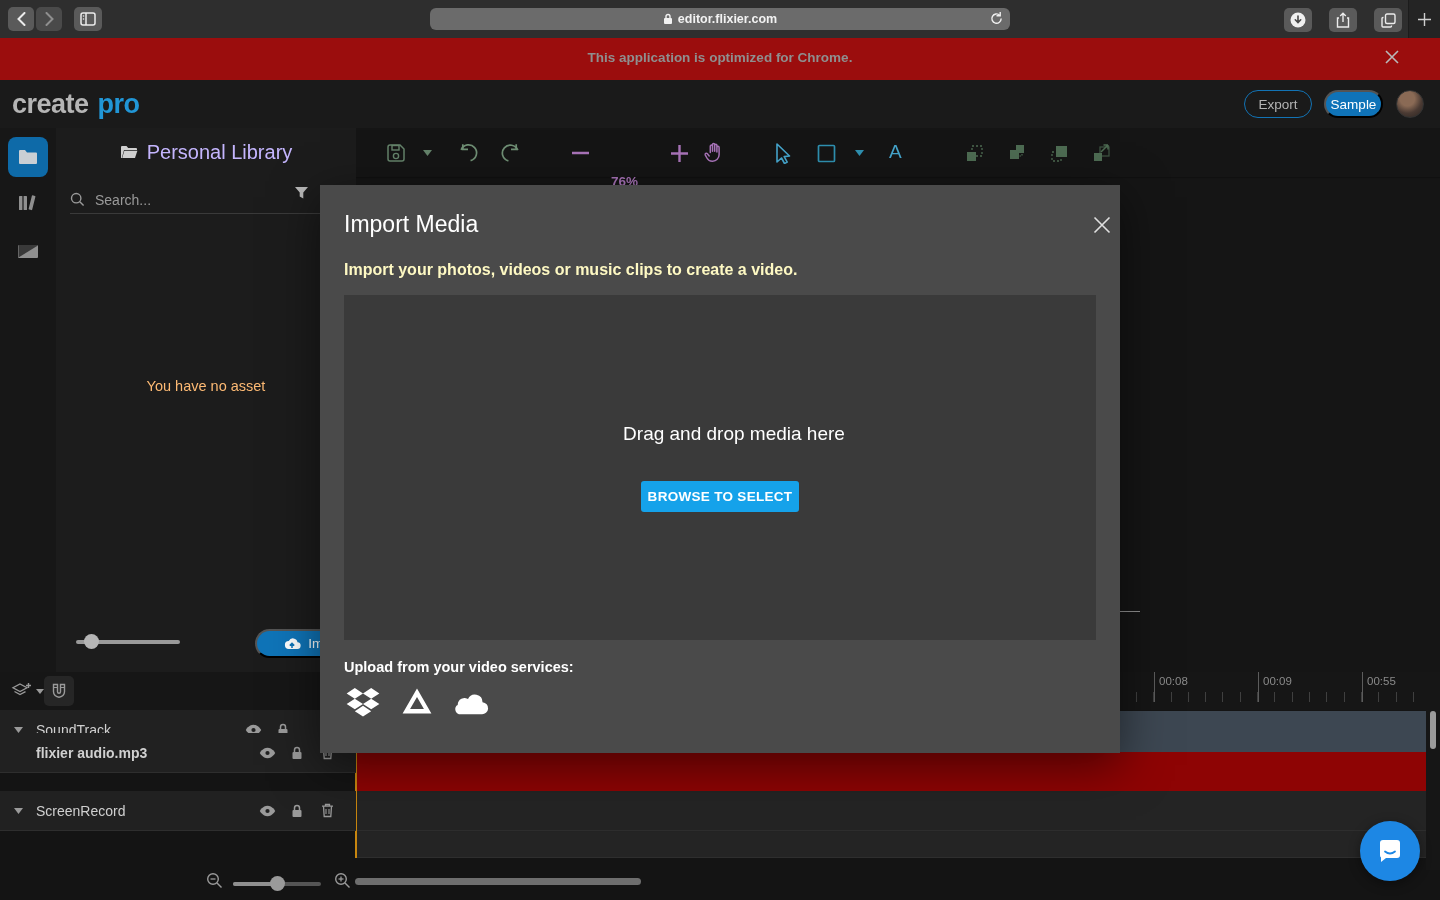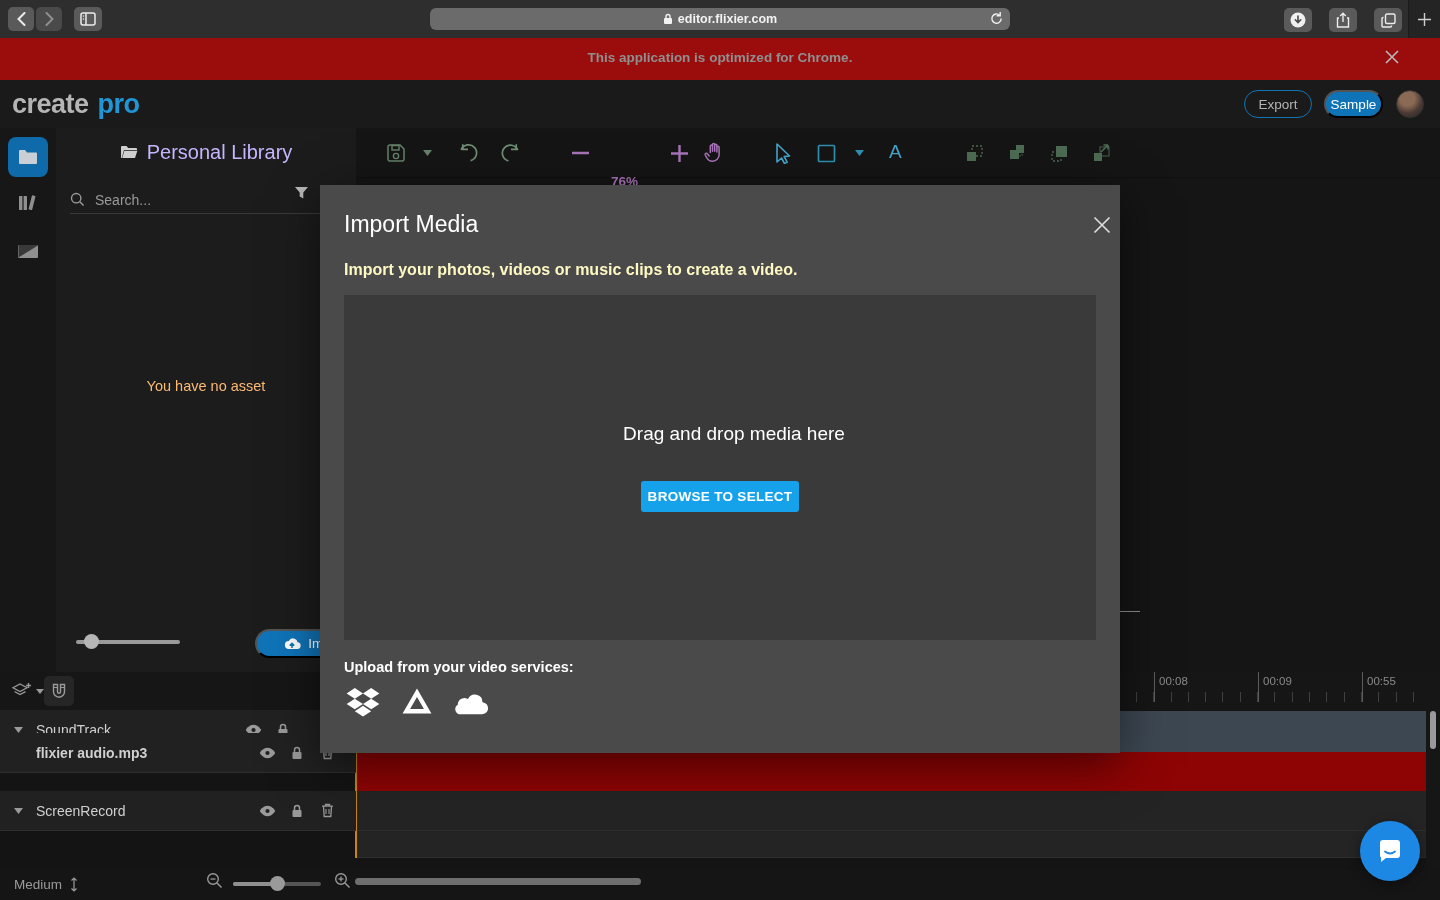--- a/index.html
+++ b/index.html
@@ -456,30 +456,20 @@
       </span>
     <span class="row-ic" style="margin-right:14px;">
         <svg width="13" height="15" viewBox="0 0 13 15">
           <path d="M1 3.2h11M4.5 3V1.5h4V3" stroke="currentColor" stroke-width="1.3" fill="none"></path>
           <path d="M2.5 3.2l.7 10.3h6.6l.7-10.3" stroke="currentColor" stroke-width="1.3" fill="none"></path>
           <path d="M5 6v5M8 6v5" stroke="currentColor" stroke-width="1.1"></path>
         </svg>
       </span>
   </div>
 
-  <div class="abs bottom-bar">
-    <div class="abs density">
-      <span>Medium</span>
-      <span>
-          <svg width="8" height="15" viewBox="0 0 8 15">
-            <path d="M4 1v13M1.5 3.5L4 1l2.5 2.5M1.5 11.5L4 14l2.5-2.5" stroke="currentColor" stroke-width="1.2" fill="none"></path>
-          </svg>
-        </span>
-    </div>
-  </div>
   <div class="abs mag" style="left:206px;">
       <svg width="17" height="17" viewBox="0 0 17 17">
         <circle cx="7" cy="7" r="5.3" stroke="currentColor" stroke-width="1.4" fill="none"></circle>
         <line x1="11" y1="11" x2="15.5" y2="15.5" stroke="currentColor" stroke-width="1.4"></line>
         <line x1="4.5" y1="7" x2="9.5" y2="7" stroke="currentColor" stroke-width="1.3"></line>
       </svg>
     </div>
   <div class="abs bz-track"></div>
   <div class="abs bz-fill"></div>
   <div class="abs bz-thumb"></div>

